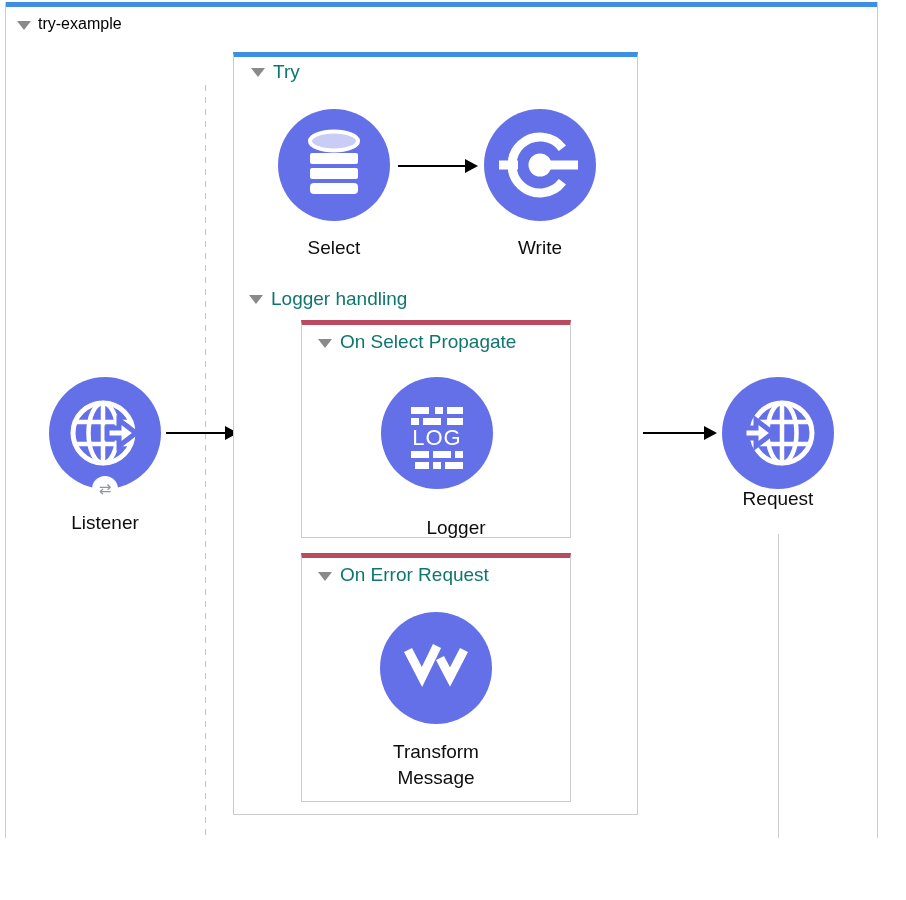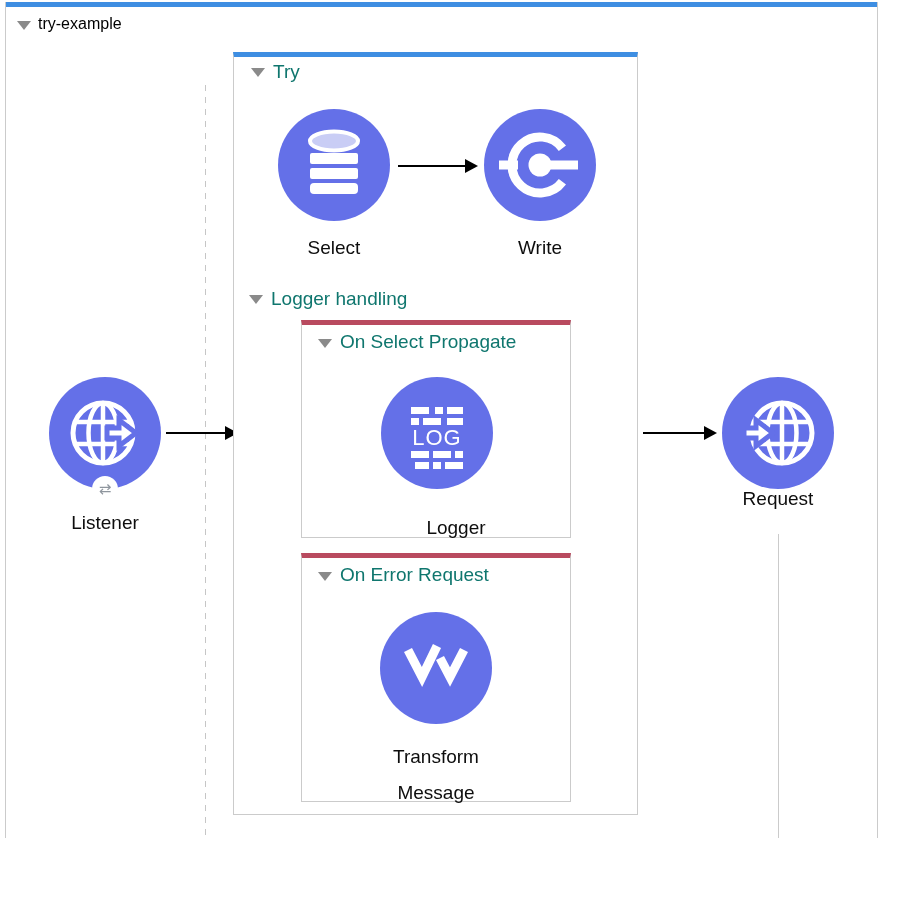--- a/index.html
+++ b/index.html
@@ -122,21 +122,21 @@
 <div class="abs scope-box error" style="left:301px;top:553px;width:270px;height:249px;"></div>
 <span class="abs tri" style="left:318px;top:572px;"></span>
 <div class="abs scope-label" style="left:340px;top:564px;">On Error Request</div>
 
 <div class="abs node-circle" style="left:380px;top:612px;">
   <svg viewBox="0 0 112 112">
     <path class="ws" d="M28 38 L42 65 L57 34" stroke-width="9" stroke-linejoin="miter"></path>
     <path class="ws" d="M84 38 L70 65 L60 46" stroke-width="9" stroke-linejoin="miter"></path>
   </svg>
 </div>
-<div class="abs node-label" style="left:371px;top:739px;width:130px;line-height:36px;">Transform Message</div>
+<div class="abs node-label" style="left:371px;top:739px;width:130px;line-height:26px;">Transform Message</div>
 
 <svg class="abs" style="left:643px;top:423px;" width="78" height="20">
   <line x1="0" y1="10" x2="62" y2="10" stroke="#000" stroke-width="2"></line>
   <polygon points="61,3 74,10 61,17" fill="#000"></polygon>
 </svg>
 
 <div class="abs node-circle" style="left:722px;top:377px;">
   <svg viewBox="0 0 112 112">
     <circle class="ws" cx="60" cy="56" r="30" stroke-width="5"></circle>
     <ellipse class="ws" cx="60" cy="56" rx="14.5" ry="30" stroke-width="4.5"></ellipse>

